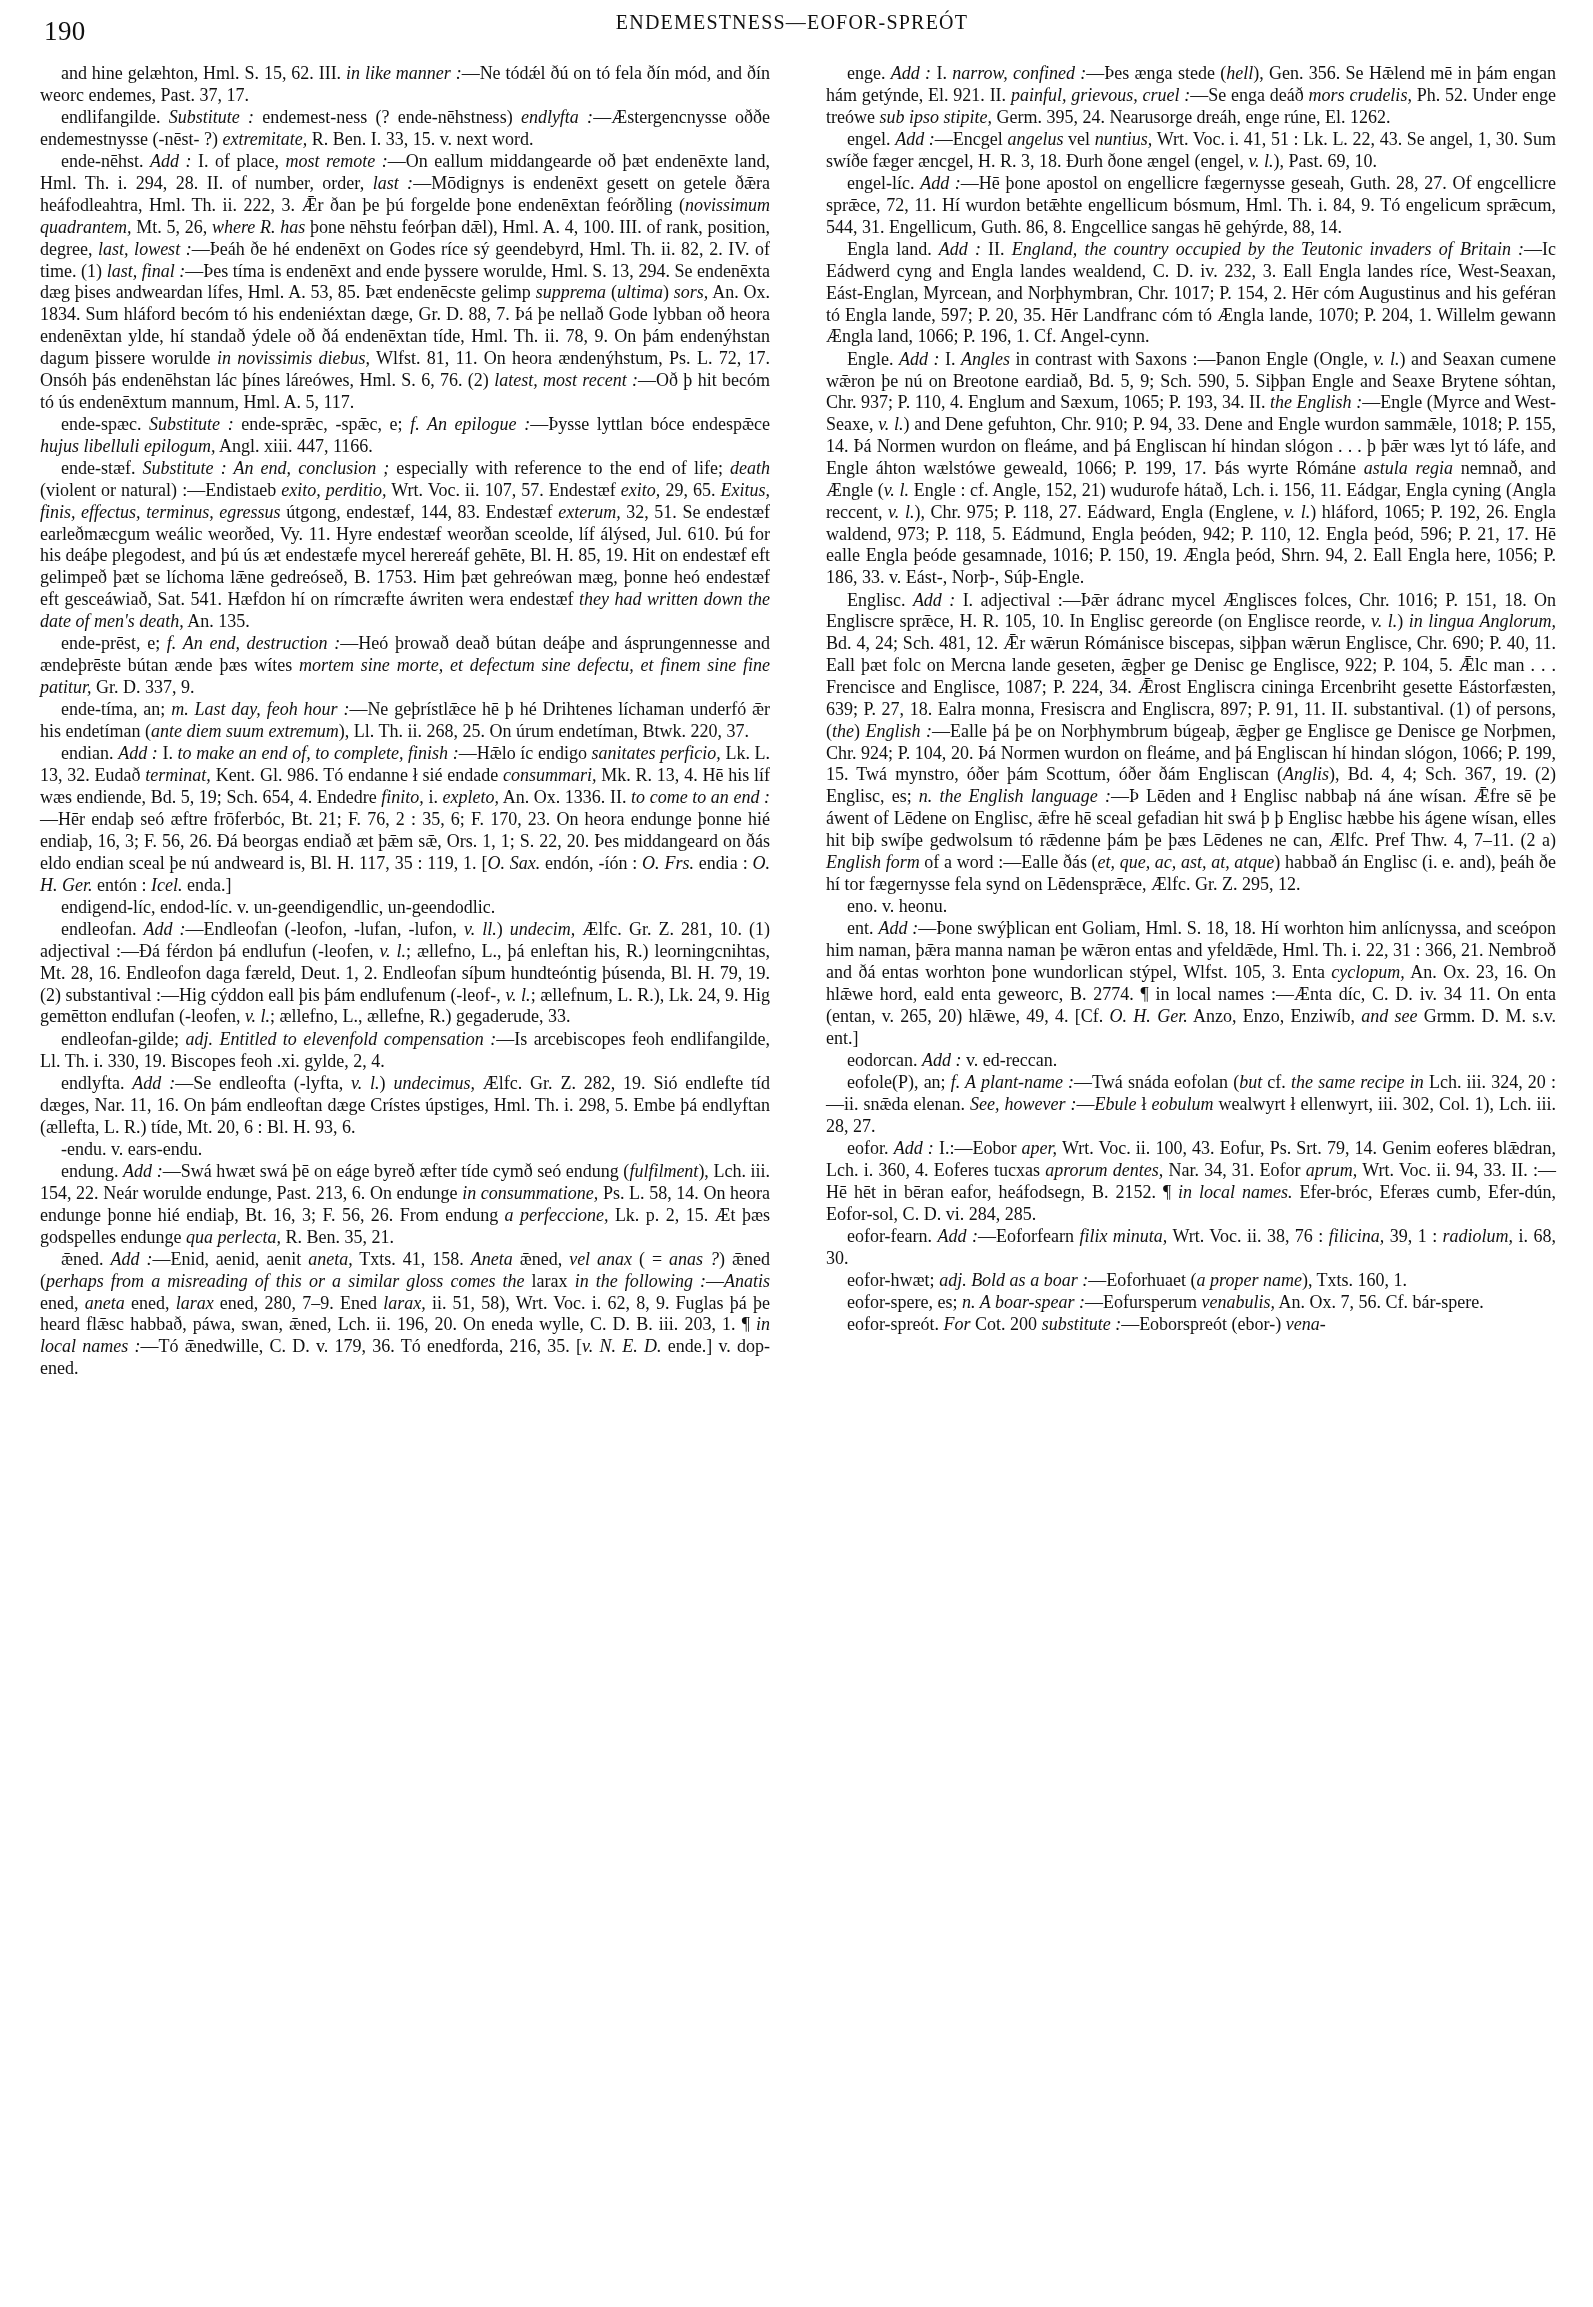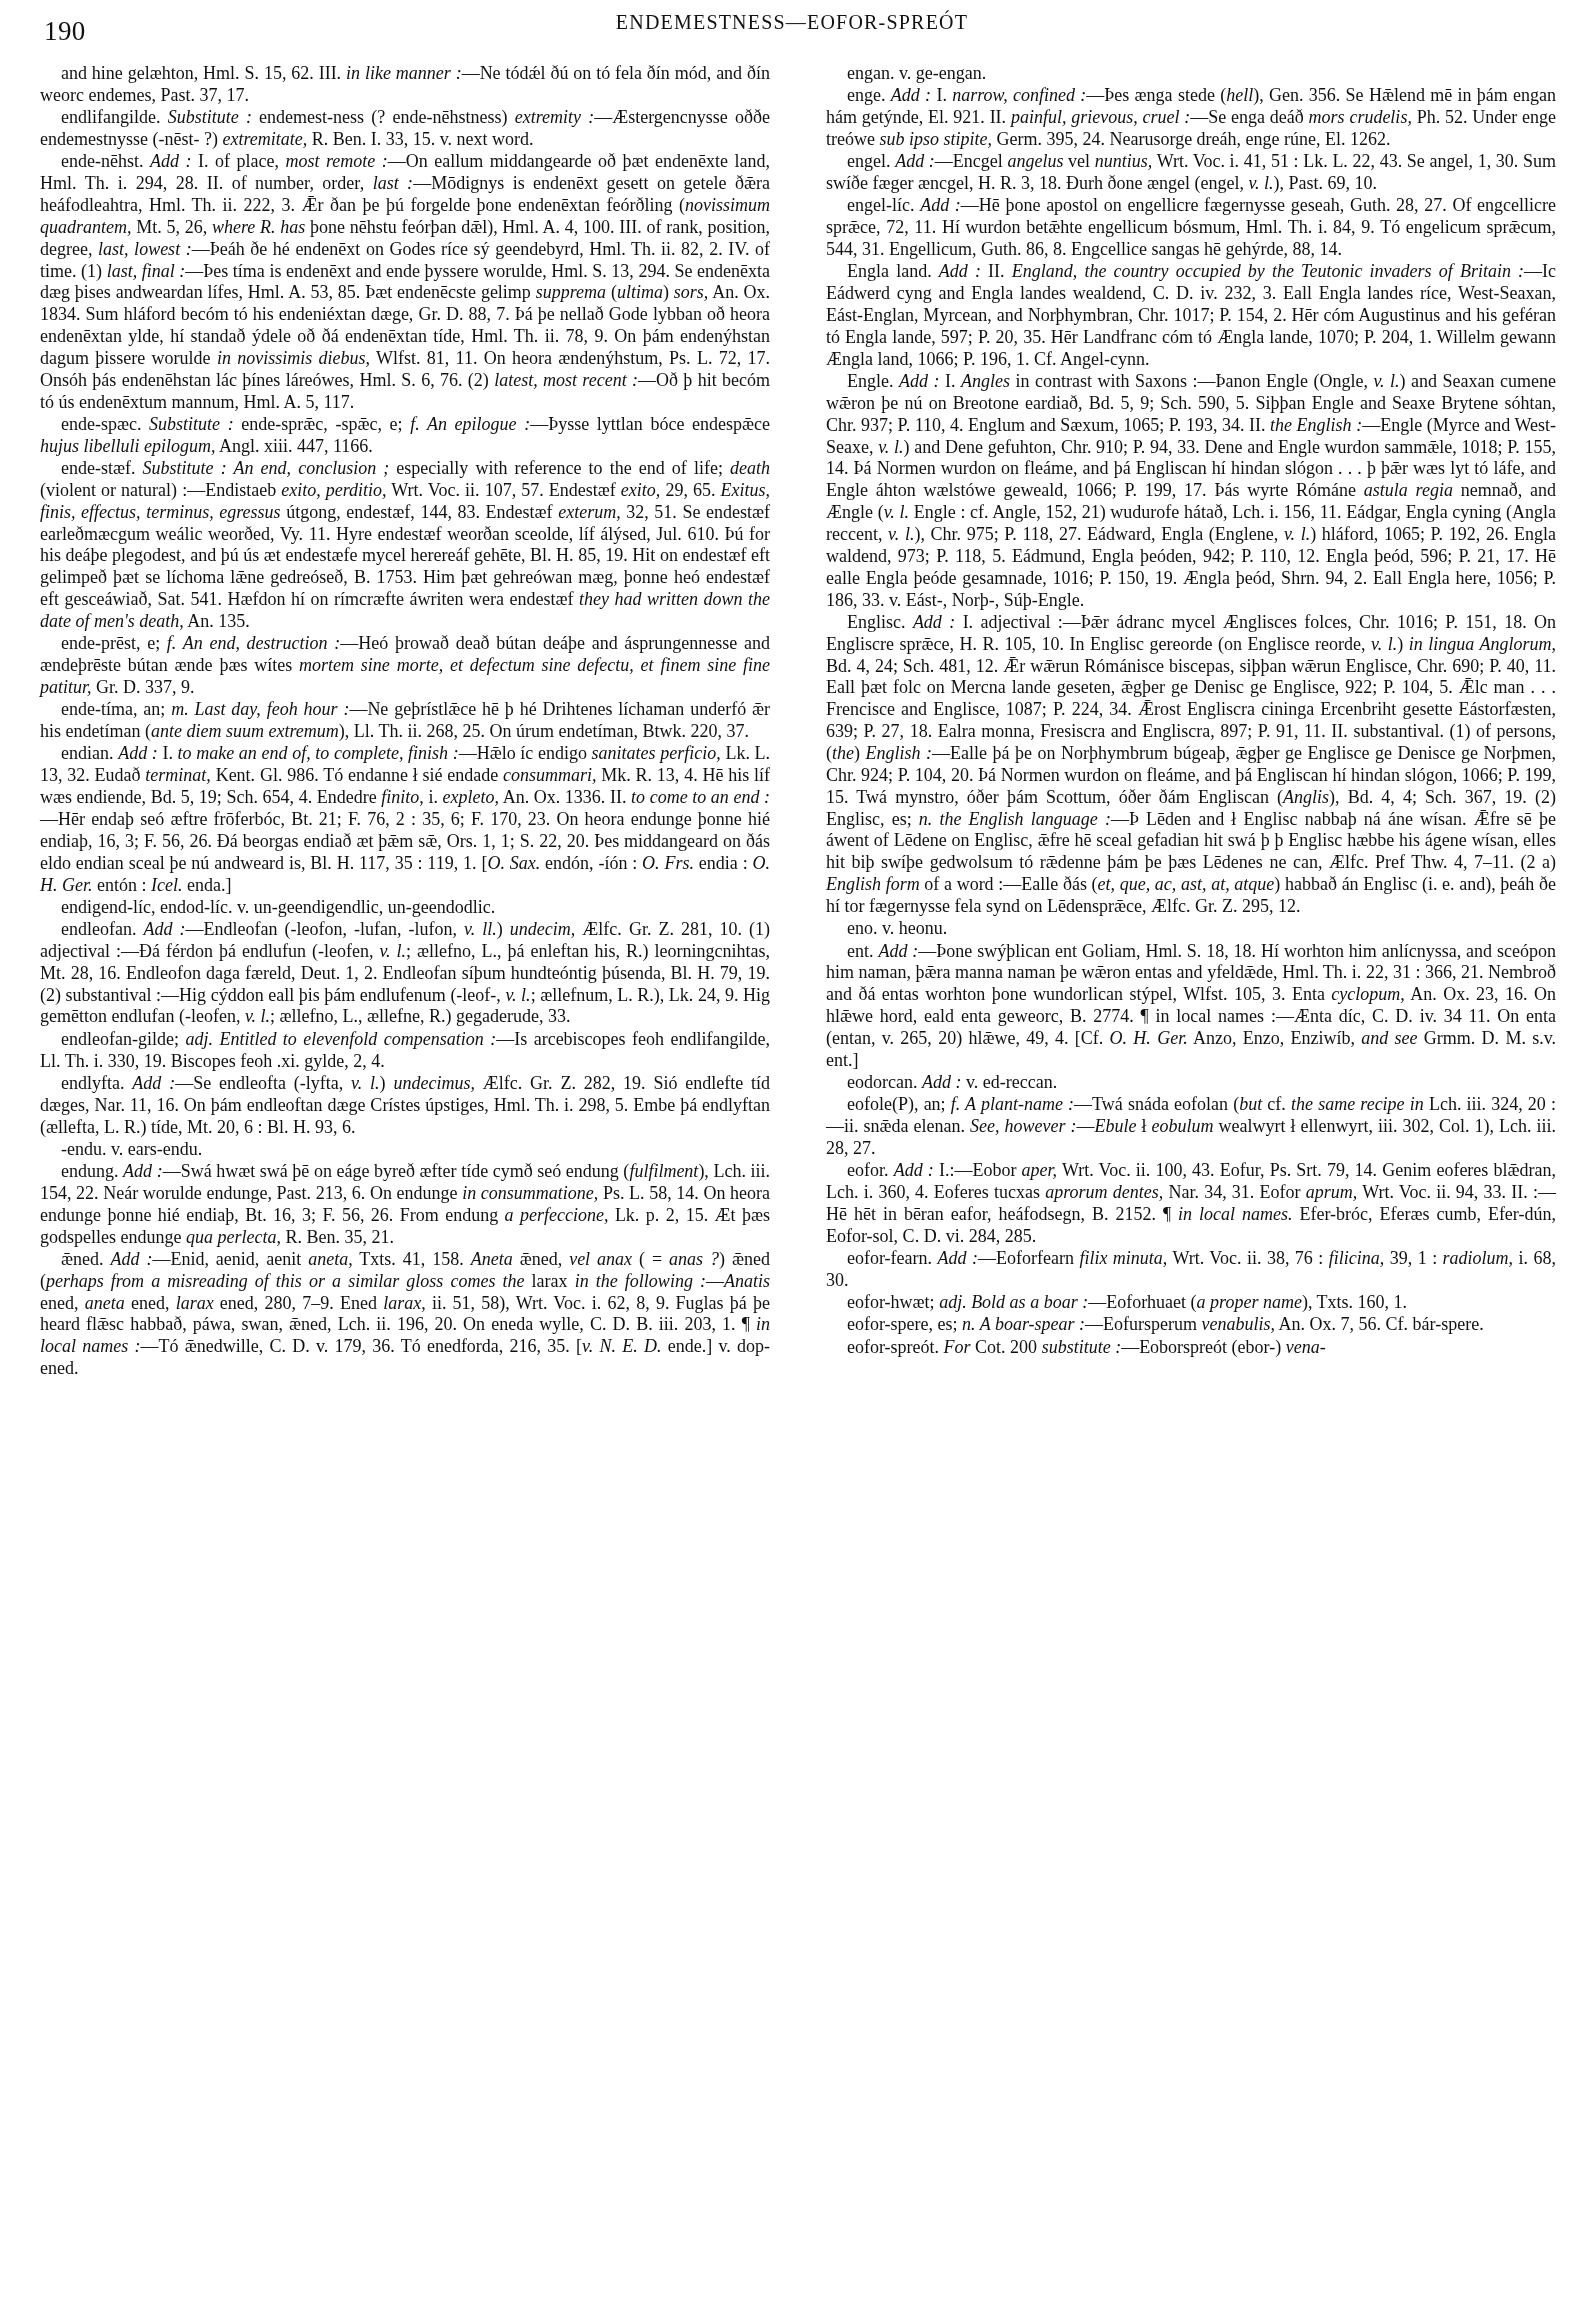--- a/index.html
+++ b/index.html
@@ -88,38 +88,37 @@
 <div class="page">
 
   <div class="running-head">
     <div class="folio">190</div>
     <div class="head-title">ENDEMESTNESS—EOFOR-SPREÓT</div>
   </div>
 
   <div class="columns">
     <div class="col col-left" id="col-left">
         <p class="entry">and hine gelæhton, Hml. S. 15, 62. <b>III.</b> <i>in like manner :</i>—Ne tódǽl ðú on tó fela ðín mód, and ðín weorc endemes, Past. 37, 17.</p>
-        <p class="entry"><b>endlifangilde.</b> <i>Substitute :</i> <b>endemest-ness</b> (? ende-nēhstness) <i>extremity :</i>—Æstergencnysse oððe endemestnysse (-nēst- ?) <i>extremitate,</i> R. Ben. I. 33, 15. v. next word.</p>
+        <p class="entry"><b>endlifangilde.</b> <i>Substitute :</i> <b>endemest-ness</b> (? ende-nēhstness) <i>endlyfta :</i>—Æstergencnysse oððe endemestnysse (-nēst- ?) <i>extremitate,</i> R. Ben. I. 33, 15. v. next word.</p>
         <p class="entry"><b>ende-nēhst.</b> <i>Add :</i> <b>I.</b> of place, <i>most remote :</i>—On eallum middangearde oð þæt endenēxte land, Hml. Th. i. 294, 28. <b>II.</b> of number, order, <i>last :</i>—Mōdignys is endenēxt gesett on getele ðǣra heáfodleahtra, Hml. Th. ii. 222, 3. Ǣr ðan þe þú forgelde þone endenēxtan feórðling (<i>novissimum quadrantem,</i> Mt. 5, 26, <i>where R. has</i> þone nēhstu feórþan dǣl), Hml. A. 4, 100. <b>III.</b> of rank, position, degree, <i>last, lowest :</i>—Þeáh ðe hé endenēxt on Godes ríce sý geendebyrd, Hml. Th. ii. 82, 2. <b>IV.</b> of time. (1) <i>last, final :</i>—Þes tíma is endenēxt and ende þyssere worulde, Hml. S. 13, 294. Se endenēxta dæg þises andweardan lífes, Hml. A. 53, 85. Þæt endenēcste gelimp <i>supprema</i> (<i>ultima</i>) <i>sors,</i> An. Ox. 1834. Sum hláford becóm tó his endeniéxtan dæge, Gr. D. 88, 7. Þá þe nellað Gode lybban oð heora endenēxtan ylde, hí standað ýdele oð ðá endenēxtan tíde, Hml. Th. ii. 78, 9. On þám endenýhstan dagum þissere worulde <i>in novissimis diebus,</i> Wlfst. 81, 11. On heora ændenýhstum, Ps. L. 72, 17. Onsóh þás endenēhstan lác þínes láreówes, Hml. S. 6, 76. (2) <i>latest, most recent :</i>—Oð þ hit becóm tó ús endenēxtum mannum, Hml. A. 5, 117.</p>
         <p class="entry"><b>ende-spæc.</b> <i>Substitute :</i> <b>ende-sprǣc,</b> -spǣc, e; <i>f. An epilogue :</i>—Þysse lyttlan bóce endespǣce <i>hujus libelluli epilogum,</i> Angl. xiii. 447, 1166.</p>
         <p class="entry"><b>ende-stæf.</b> <i>Substitute : An end, conclusion ;</i> especially with reference to the end of life; <i>death</i> (violent or natural) :—Endistaeb <i>exito, perditio,</i> Wrt. Voc. ii. 107, 57. Endestæf <i>exito,</i> 29, 65. <i>Exitus, finis, effectus, terminus, egressus</i> útgong, endestæf, 144, 83. Endestæf <i>exterum,</i> 32, 51. Se endestæf earleðmæcgum weálic weorðed, Vy. 11. Hyre endestæf weorðan sceolde, líf álýsed, Jul. 610. Þú for his deáþe plegodest, and þú ús æt endestæfe mycel herereáf gehēte, Bl. H. 85, 19. Hit on endestæf eft gelimpeð þæt se líchoma lǣne gedreóseð, B. 1753. Him þæt gehreówan mæg, þonne heó endestæf eft gesceáwiað, Sat. 541. Hæfdon hí on rímcræfte áwriten wera endestæf <i>they had written down the date of men's death,</i> An. 135.</p>
         <p class="entry"><b>ende-prēst,</b> e; <i>f. An end, destruction :</i>—Heó þrowað deað bútan deáþe and ásprungennesse and ændeþrēste bútan ænde þæs wítes <i>mortem sine morte, et defectum sine defectu, et finem sine fine patitur,</i> Gr. D. 337, 9.</p>
         <p class="entry"><b>ende-tíma,</b> an; <i>m. Last day, feoh hour :</i>—Ne geþrístlǣce hē þ hé Drihtenes líchaman underfó ǣr his endetíman (<i>ante diem suum extremum</i>), Ll. Th. ii. 268, 25. On úrum endetíman, Btwk. 220, 37.</p>
         <p class="entry"><b>endian.</b> <i>Add :</i> <b>I.</b> <i>to make an end of, to complete, finish :</i>—Hǣlo íc endigo <i>sanitates perficio,</i> Lk. L. 13, 32. Eudað <i>terminat,</i> Kent. Gl. 986. Tó endanne ł sié endade <i>consummari,</i> Mk. R. 13, 4. Hē his líf wæs endiende, Bd. 5, 19; Sch. 654, 4. Endedre <i>finito,</i> i. <i>expleto,</i> An. Ox. 1336. <b>II.</b> <i>to come to an end :</i>—Hēr endaþ seó æftre frōferbóc, Bt. 21; F. 76, 2 : 35, 6; F. 170, 23. On heora endunge þonne hié endiaþ, 16, 3; F. 56, 26. Ðá beorgas endiað æt þǣm sǣ, Ors. 1, 1; S. 22, 20. Þes middangeard on ðás eldo endian sceal þe nú andweard is, Bl. H. 117, 35 : 119, 1. [<i>O. Sax.</i> endón, -íón : <i>O. Frs.</i> endia : <i>O. H. Ger.</i> entón : <i>Icel.</i> enda.]</p>
         <p class="entry"><b>endigend-líc, endod-líc.</b> v. un-geendigendlic, un-geendodlic.</p>
         <p class="entry"><b>endleofan.</b> <i>Add :</i>—Endleofan (-leofon, -lufan, -lufon, <i>v. ll.</i>) <i>undecim,</i> Ælfc. Gr. Z. 281, 10. (1) adjectival :—Ðá férdon þá endlufun (-leofen, <i>v. l.</i>; ællefno, L., þá enleftan his, R.) leorningcnihtas, Mt. 28, 16. Endleofon daga færeld, Deut. 1, 2. Endleofan síþum hundteóntig þúsenda, Bl. H. 79, 19. (2) substantival :—Hig cýddon eall þis þám endlufenum (-leof-, <i>v. l.</i>; ællefnum, L. R.), Lk. 24, 9. Hig gemētton endlufan (-leofen, <i>v. l.</i>; ællefno, L., ællefne, R.) gegaderude, 33.</p>
         <p class="entry"><b>endleofan-gilde;</b> <i>adj. Entitled to elevenfold compensation :</i>—Is arcebiscopes feoh endlifangilde, Ll. Th. i. 330, 19. Biscopes feoh .xi. gylde, 2, 4.</p>
         <p class="entry"><b>endlyfta.</b> <i>Add :</i>—Se endleofta (-lyfta, <i>v. l.</i>) <i>undecimus,</i> Ælfc. Gr. Z. 282, 19. Sió endlefte tíd dæges, Nar. 11, 16. On þám endleoftan dæge Crístes úpstiges, Hml. Th. i. 298, 5. Embe þá endlyftan (ællefta, L. R.) tíde, Mt. 20, 6 : Bl. H. 93, 6.</p>
         <p class="entry"><b>-endu.</b> v. ears-endu.</p>
         <p class="entry"><b>endung.</b> <i>Add :</i>—Swá hwæt swá þē on eáge byreð æfter tíde cymð seó endung (<i>fulfilment</i>), Lch. iii. 154, 22. Neár worulde endunge, Past. 213, 6. On endunge <i>in consummatione,</i> Ps. L. 58, 14. On heora endunge þonne hié endiaþ, Bt. 16, 3; F. 56, 26. From endung <i>a perfeccione,</i> Lk. p. 2, 15. Æt þæs godspelles endunge <i>qua perlecta,</i> R. Ben. 35, 21.</p>
         <p class="entry"><b>ǣned.</b> <i>Add :</i>—Enid, aenid, aenit <i>aneta,</i> Txts. 41, 158. <i>Aneta</i> ǣned, <i>vel anax</i> ( = <i>anas ?</i>) ǣned (<i>perhaps from a misreading of this or a similar gloss comes the</i> larax <i>in the following :</i>—<i>Anatis</i> ened, <i>aneta</i> ened, <i>larax</i> ened, 280, 7–9. Ened <i>larax,</i> ii. 51, 58), Wrt. Voc. i. 62, 8, 9. Fuglas þá þe heard flǣsc habbað, páwa, swan, ǣned, Lch. ii. 196, 20. On eneda wylle, C. D. B. iii. 203, 1. ¶ <i>in local names :</i>—Tó ǣnedwille, C. D. v. 179, 36. Tó enedforda, 216, 35. [<i>v. N. E. D.</i> ende.] v. dop-ened.</p>
       </div>
     <div class="rule"></div>
     <div class="col col-right" id="col-right">
-        <p class="entry"><b>engan.</b> v. ge-engan.</p>
         <p class="entry"><b>enge.</b> <i>Add :</i> <b>I.</b> <i>narrow, confined :</i>—Þes ænga stede (<i>hell</i>), Gen. 356. Se Hǣlend mē in þám engan hám getýnde, El. 921. <b>II.</b> <i>painful, grievous, cruel :</i>—Se enga deáð <i>mors crudelis,</i> Ph. 52. Under enge treówe <i>sub ipso stipite,</i> Germ. 395, 24. Nearusorge dreáh, enge rúne, El. 1262.</p>
         <p class="entry"><b>engel.</b> <i>Add :</i>—Encgel <i>angelus</i> vel <i>nuntius,</i> Wrt. Voc. i. 41, 51 : Lk. L. 22, 43. Se angel, 1, 30. Sum swíðe fæger æncgel, H. R. 3, 18. Ðurh ðone ængel (engel, <i>v. l.</i>), Past. 69, 10.</p>
         <p class="entry"><b>engel-líc.</b> <i>Add :</i>—Hē þone apostol on engellicre fægernysse geseah, Guth. 28, 27. Of engcellicre sprǣce, 72, 11. Hí wurdon betǣhte engellicum bósmum, Hml. Th. i. 84, 9. Tó engelicum sprǣcum, 544, 31. Engellicum, Guth. 86, 8. Engcellice sangas hē gehýrde, 88, 14.</p>
         <p class="entry"><b>Engla land.</b> <i>Add :</i> <b>II.</b> <i>England, the country occupied by the Teutonic invaders of Britain :</i>—Ic Eádwerd cyng and Engla landes wealdend, C. D. iv. 232, 3. Eall Engla landes ríce, West-Seaxan, Eást-Englan, Myrcean, and Norþhymbran, Chr. 1017; P. 154, 2. Hēr cóm Augustinus and his geféran tó Engla lande, 597; P. 20, 35. Hēr Landfranc cóm tó Ængla lande, 1070; P. 204, 1. Willelm gewann Ængla land, 1066; P. 196, 1. Cf. Angel-cynn.</p>
         <p class="entry"><b>Engle.</b> <i>Add :</i> <b>I.</b> <i>Angles</i> in contrast with Saxons :—Þanon Engle (Ongle, <i>v. l.</i>) and Seaxan cumene wǣron þe nú on Breotone eardiað, Bd. 5, 9; Sch. 590, 5. Siþþan Engle and Seaxe Brytene sóhtan, Chr. 937; P. 110, 4. Englum and Sæxum, 1065; P. 193, 34. <b>II.</b> <i>the English :</i>—Engle (Myrce and West-Seaxe, <i>v. l.</i>) and Dene gefuhton, Chr. 910; P. 94, 33. Dene and Engle wurdon sammǣle, 1018; P. 155, 14. Þá Normen wurdon on fleáme, and þá Engliscan hí hindan slógon . . . þ þǣr wæs lyt tó láfe, and Engle áhton wælstówe geweald, 1066; P. 199, 17. Þás wyrte Rómáne <i>astula regia</i> nemnað, and Ængle (<i>v. l.</i> Engle : cf. Angle, 152, 21) wudurofe hátað, Lch. i. 156, 11. Eádgar, Engla cyning (Angla reccent, <i>v. l.</i>), Chr. 975; P. 118, 27. Eádward, Engla (Englene, <i>v. l.</i>) hláford, 1065; P. 192, 26. Engla waldend, 973; P. 118, 5. Eádmund, Engla þeóden, 942; P. 110, 12. Engla þeód, 596; P. 21, 17. Hē ealle Engla þeóde gesamnade, 1016; P. 150, 19. Ængla þeód, Shrn. 94, 2. Eall Engla here, 1056; P. 186, 33. v. Eást-, Norþ-, Súþ-Engle.</p>
         <p class="entry"><b>Englisc.</b> <i>Add :</i> <b>I.</b> adjectival :—Þǣr ádranc mycel Ænglisces folces, Chr. 1016; P. 151, 18. On Engliscre sprǣce, H. R. 105, 10. In Englisc gereorde (on Englisce reorde, <i>v. l.</i>) <i>in lingua Anglorum,</i> Bd. 4, 24; Sch. 481, 12. Ǣr wǣrun Rómánisce biscepas, siþþan wǣrun Englisce, Chr. 690; P. 40, 11. Eall þæt folc on Mercna lande geseten, ǣgþer ge Denisc ge Englisce, 922; P. 104, 5. Ǣlc man . . . Frencisce and Englisce, 1087; P. 224, 34. Ǣrost Engliscra cininga Ercenbriht gesette Eástorfæsten, 639; P. 27, 18. Ealra monna, Fresiscra and Engliscra, 897; P. 91, 11. <b>II.</b> substantival. (1) of persons, (<i>the</i>) <i>English :</i>—Ealle þá þe on Norþhymbrum búgeaþ, ǣgþer ge Englisce ge Denisce ge Norþmen, Chr. 924; P. 104, 20. Þá Normen wurdon on fleáme, and þá Engliscan hí hindan slógon, 1066; P. 199, 15. Twá mynstro, óðer þám Scottum, óðer ðám Engliscan (<i>Anglis</i>), Bd. 4, 4; Sch. 367, 19. (2) Englisc, es; <i>n. the English language :</i>—Þ Lēden and ł Englisc nabbaþ ná áne wísan. Ǣfre sē þe áwent of Lēdene on Englisc, ǣfre hē sceal gefadian hit swá þ þ Englisc hæbbe his ágene wísan, elles hit biþ swíþe gedwolsum tó rǣdenne þám þe þæs Lēdenes ne can, Ælfc. Pref Thw. 4, 7–11. (2 a) <i>English form</i> of a word :—Ealle ðás (<i>et, que, ac, ast, at, atque</i>) habbað án Englisc (i. e. and), þeáh ðe hí tor fægernysse fela synd on Lēdensprǣce, Ælfc. Gr. Z. 295, 12.</p>
         <p class="entry"><b>eno.</b> v. heonu.</p>
         <p class="entry"><b>ent.</b> <i>Add :</i>—Þone swýþlican ent Goliam, Hml. S. 18, 18. Hí worhton him anlícnyssa, and sceópon him naman, þǣra manna naman þe wǣron entas and yfeldǣde, Hml. Th. i. 22, 31 : 366, 21. Nembroð and ðá entas worhton þone wundorlican stýpel, Wlfst. 105, 3. Enta <i>cyclopum,</i> An. Ox. 23, 16. On hlǣwe hord, eald enta geweorc, B. 2774. ¶ in local names :—Ænta díc, C. D. iv. 34 11. On enta (entan, v. 265, 20) hlǣwe, 49, 4. [Cf. <i>O. H. Ger.</i> Anzo, Enzo, Enziwíb, <i>and see</i> Grmm. D. M. s.v. ent.]</p>
         <p class="entry"><b>eodorcan.</b> <i>Add :</i> v. ed-reccan.</p>
         <p class="entry"><b>eofole</b>(P), an; <i>f. A plant-name :</i>—Twá snáda eofolan (<i>but</i> cf. <i>the same recipe in</i> Lch. iii. 324, 20 :—ii. snǣda elenan. <i>See, however :</i>—<i>Ebule</i> ł <i>eobulum</i> wealwyrt ł ellenwyrt, iii. 302, Col. 1), Lch. iii. 28, 27.</p>

